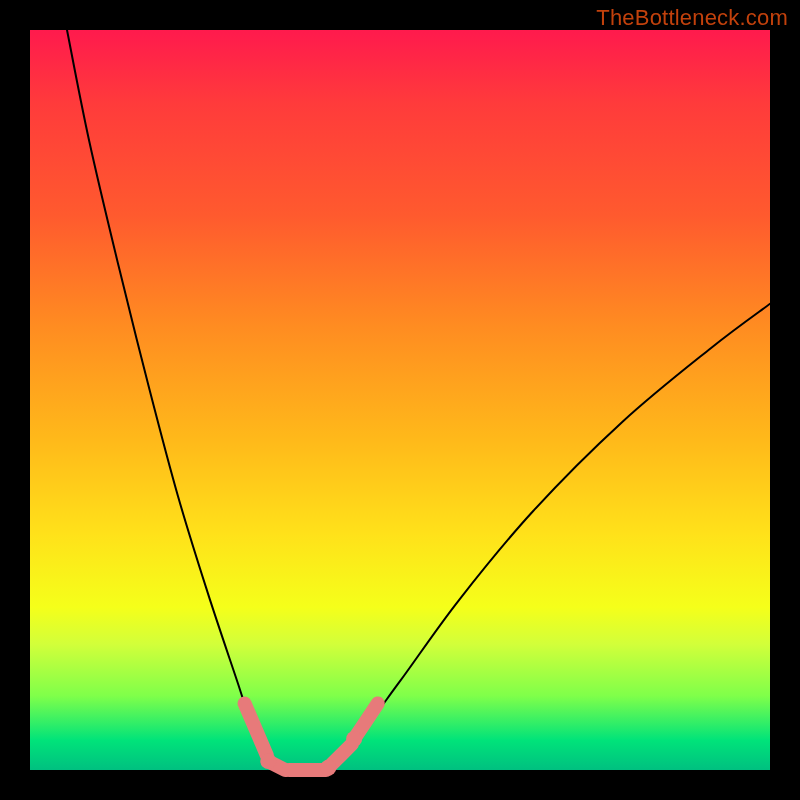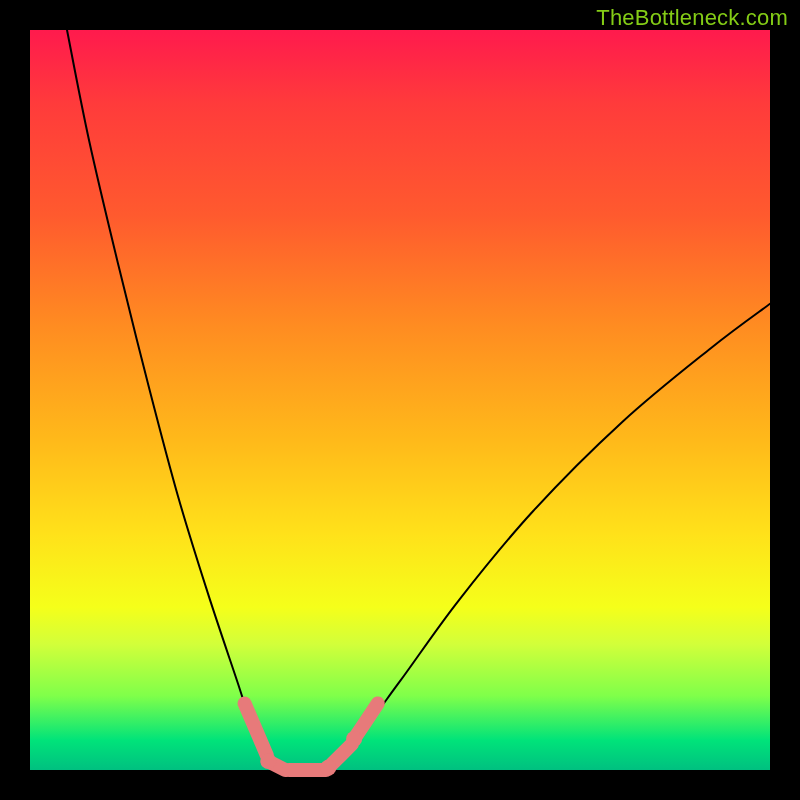--- a/index.html
+++ b/index.html
@@ -35,21 +35,21 @@
       #d2ff3a 83%,
       #7fff4a 90%,
       #00e37a 96%,
       #00c080 100%
     );
   }
   .watermark {
     position: absolute;
     top: 5px;
     right: 12px;
-    color: #84cc16;
+    color: #c2410c;
     font-size: 22px;
     font-weight: 500;
     letter-spacing: 0.2px;
     z-index: 5;
   }
   svg.curves {
     position: absolute;
     left: 0;
     top: 0;
     width: 740px;

